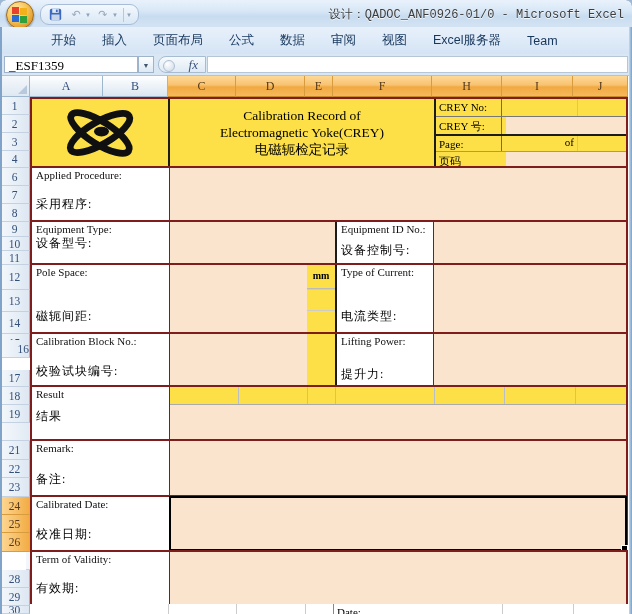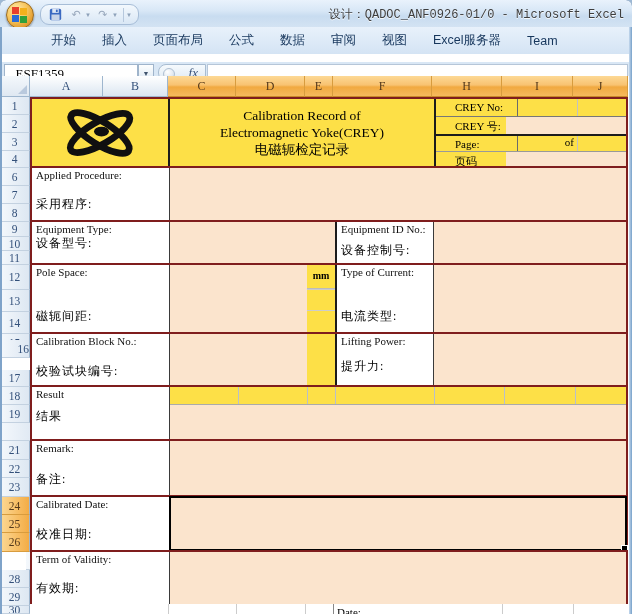--- a/index.html
+++ b/index.html
@@ -19,21 +19,21 @@
     padding:0 6px 0 5px;gap:3px;}
   .qat .btn{width:18px;height:16px;display:flex;align-items:center;justify-content:center;
     font-family:"DejaVu Sans",sans-serif;font-size:11px;color:#9aa9bd;}
   .qat .drop{font-size:6px;color:#8ea2ba;margin-left:-3px;}
   .qat .sep{width:1px;height:14px;background:#b6c8dd;margin:0 2px;}
   .win-title{position:absolute;right:8px;top:6px;font-size:12px;color:#3d3d3d;
     font-family:Liberation Mono, monospace;text-shadow:0 1px 0 rgba(255,255,255,.8);}
   .tabrow{position:absolute;left:0;top:27px;width:632px;height:27px;
     background:linear-gradient(#e8f1fb,#d4e4f4);display:flex;align-items:center;padding-left:38px;box-sizing:border-box;}
   .rtab{font-size:12.5px;color:#16365c;padding:4px 13px;cursor:default;white-space:nowrap;}
-  .formularow{position:absolute;left:0;top:62px;width:632px;height:22px;
+  .formularow{position:absolute;left:0;top:54px;width:632px;height:22px;
     background:#d9e7f5;border-bottom:1px solid #aec4da;box-sizing:border-box;}
   .namebox{position:absolute;left:4px;top:2px;width:134px;height:17px;background:#fff;
     border:1px solid #9fb4cb;font-family:"Liberation Serif",serif;font-size:13px;
     padding:0 4px;line-height:17px;box-sizing:border-box;}
   .nb-drop{position:absolute;left:138px;top:2px;width:16px;height:17px;background:linear-gradient(#fdfefe,#dde9f4);
     border:1px solid #9fb4cb;font-size:7px;color:#41556e;text-align:center;line-height:17px;box-sizing:border-box;}
   .fxpill{position:absolute;left:158px;top:2px;width:48px;height:17px;
     background:linear-gradient(#f6fafd,#dfeaf4);border:1px solid #a8bcd1;border-radius:8px 0 0 8px;box-sizing:border-box;}
   .fxpill .dot{position:absolute;left:4px;top:3px;width:10px;height:10px;border-radius:50%;
     background:radial-gradient(circle at 35% 30%,#ffffff,#cdd9e6);border:1px solid #aebfd2;}
@@ -68,21 +68,21 @@
   .lbl .zh{font-family:"Liberation Serif",serif;font-size:12px;color:#000;letter-spacing:1px;white-space:nowrap;}
   .lbl2{left:303px;width:99px;border-left:2px solid #1c1c1c;}
   .fill{position:absolute;background:#fbe4cd;}
   .gl{position:absolute;background:#b9bfc9;}
   .titlecell{position:absolute;left:138px;top:0;bottom:0;width:264px;
     display:flex;flex-direction:column;justify-content:center;align-items:center;
     font-family:"Liberation Serif",serif;font-size:13.5px;color:#000;line-height:17px;}
   .logocell{position:absolute;left:0;top:0;bottom:0;width:138px;border-right:2px solid #1c1c1c;
     display:flex;align-items:center;justify-content:center;box-sizing:border-box;}
   .rp{position:absolute;left:402px;right:0;top:0;bottom:0;border-left:2px solid #1c1c1c;box-sizing:border-box;}
-  .rp .cell-lb{position:absolute;left:16px;width:66px;font-family:"Liberation Serif",serif;
+  .rp .cell-lb{position:absolute;left:0;width:66px;font-family:"Liberation Serif",serif;
     font-size:11px;color:#000;padding:2px 6px 0 3px;box-sizing:border-box;border-right:1px solid #6b6b6b;}
   .selbox{position:absolute;left:137px;top:-1px;right:-1px;bottom:-1px;background:#fbe4cd;
     border:2px solid #000;box-sizing:border-box;}
   .handle{position:absolute;right:-3px;bottom:-3px;width:5px;height:5px;background:#000;border:1px solid #fff;}
   .chromeL{position:absolute;left:0;top:27px;width:2px;bottom:0;background:#7fa3c9;z-index:40;}
   .chromeR{position:absolute;right:0;top:27px;width:3px;bottom:0;background:linear-gradient(90deg,#c7daee,#76a0c9);z-index:40;}
 </style>
 </head>
 <body>
 
@@ -250,21 +250,21 @@
         </div>
         <div class="fill" style="left:402px;top:0;right:0;bottom:0;"></div>
       </div>
 
       <div class="box" style="top:256px;height:55px;">
         <div class="lbl" style="padding-bottom:5px;">
           <span class="en">Calibration Block No.:</span>
           <span class="zh">校验试块编号:</span>
         </div>
         <div class="fill" style="left:138px;top:0;width:137px;bottom:0;"></div>
-        <div class="lbl lbl2" style="padding-bottom:10px;justify-content:space-between;">
+        <div class="lbl lbl2" style="padding-bottom:2px;justify-content:space-between;">
           <span class="en">Lifting Power:</span>
           <span class="zh">提升力:</span>
         </div>
         <div class="fill" style="left:402px;top:0;right:0;bottom:0;"></div>
       </div>
 
       <div class="box" style="top:309px;height:56px;">
         <div class="lbl" style="padding-bottom:14px;">
           <span class="en">Result</span>
           <span class="zh">结果</span>

